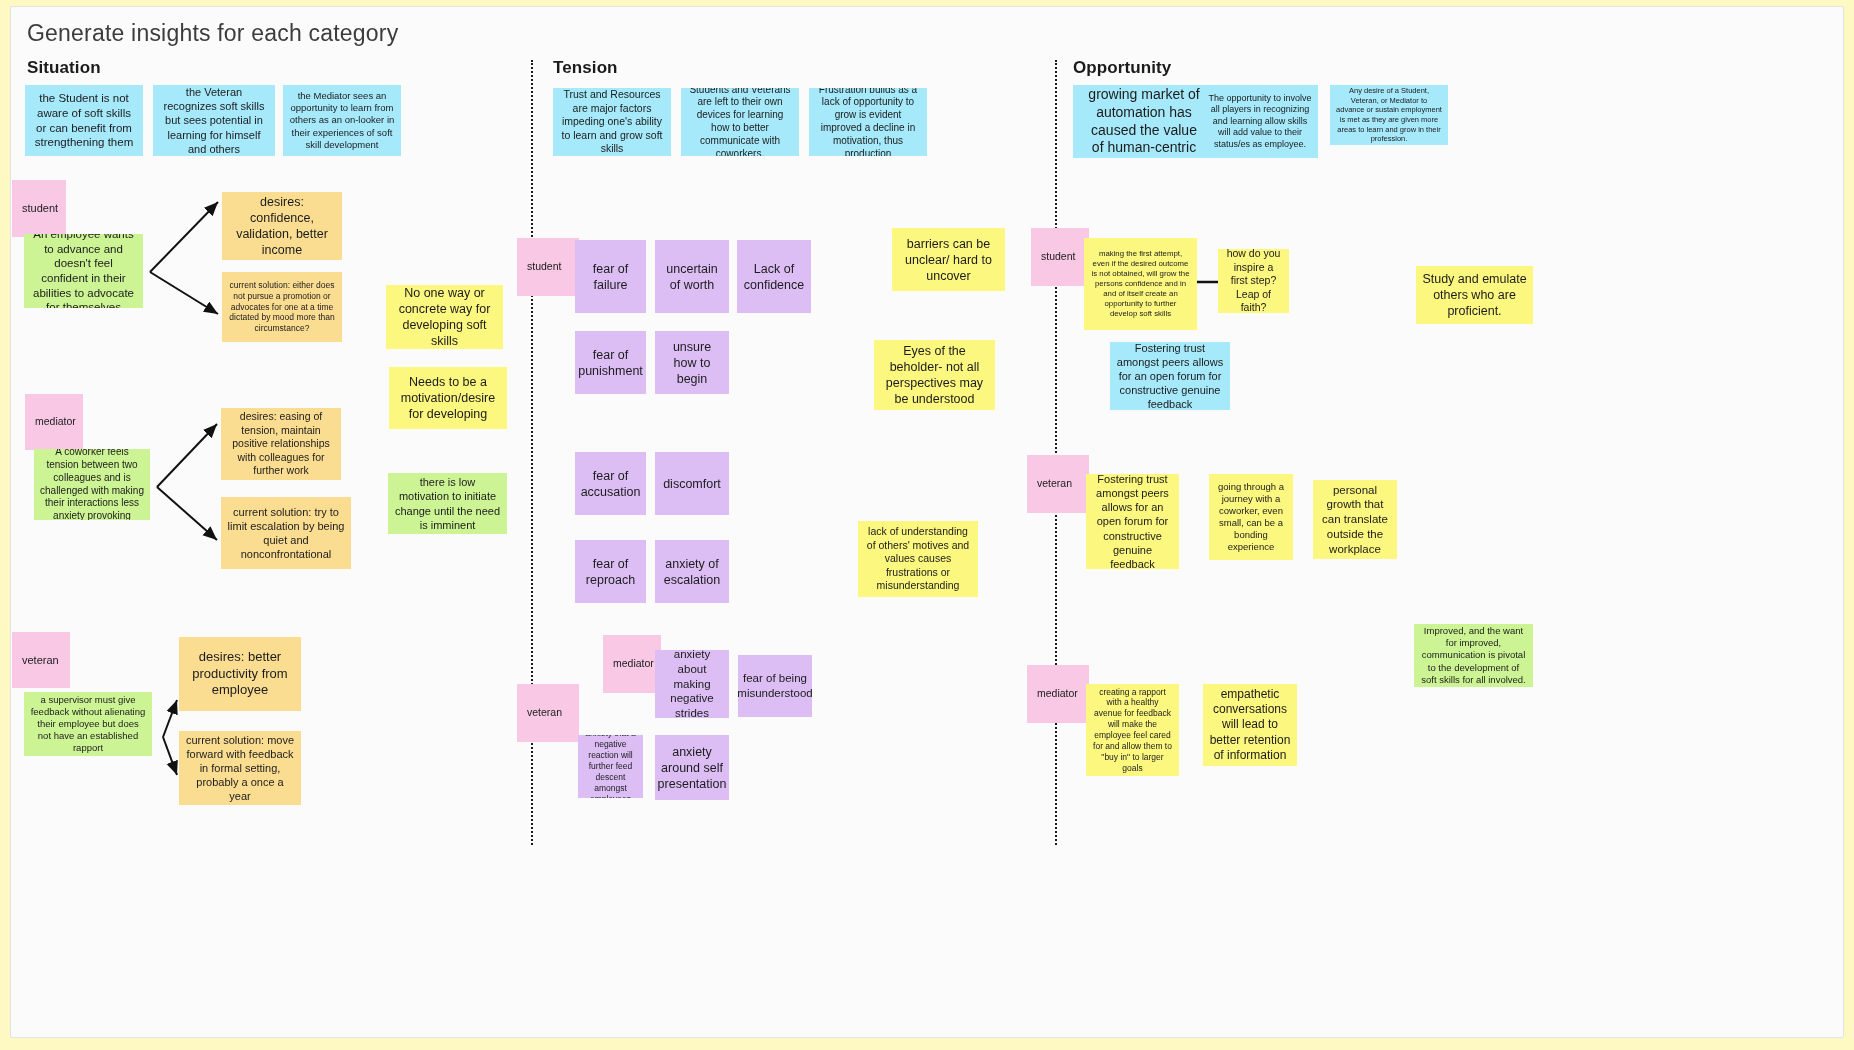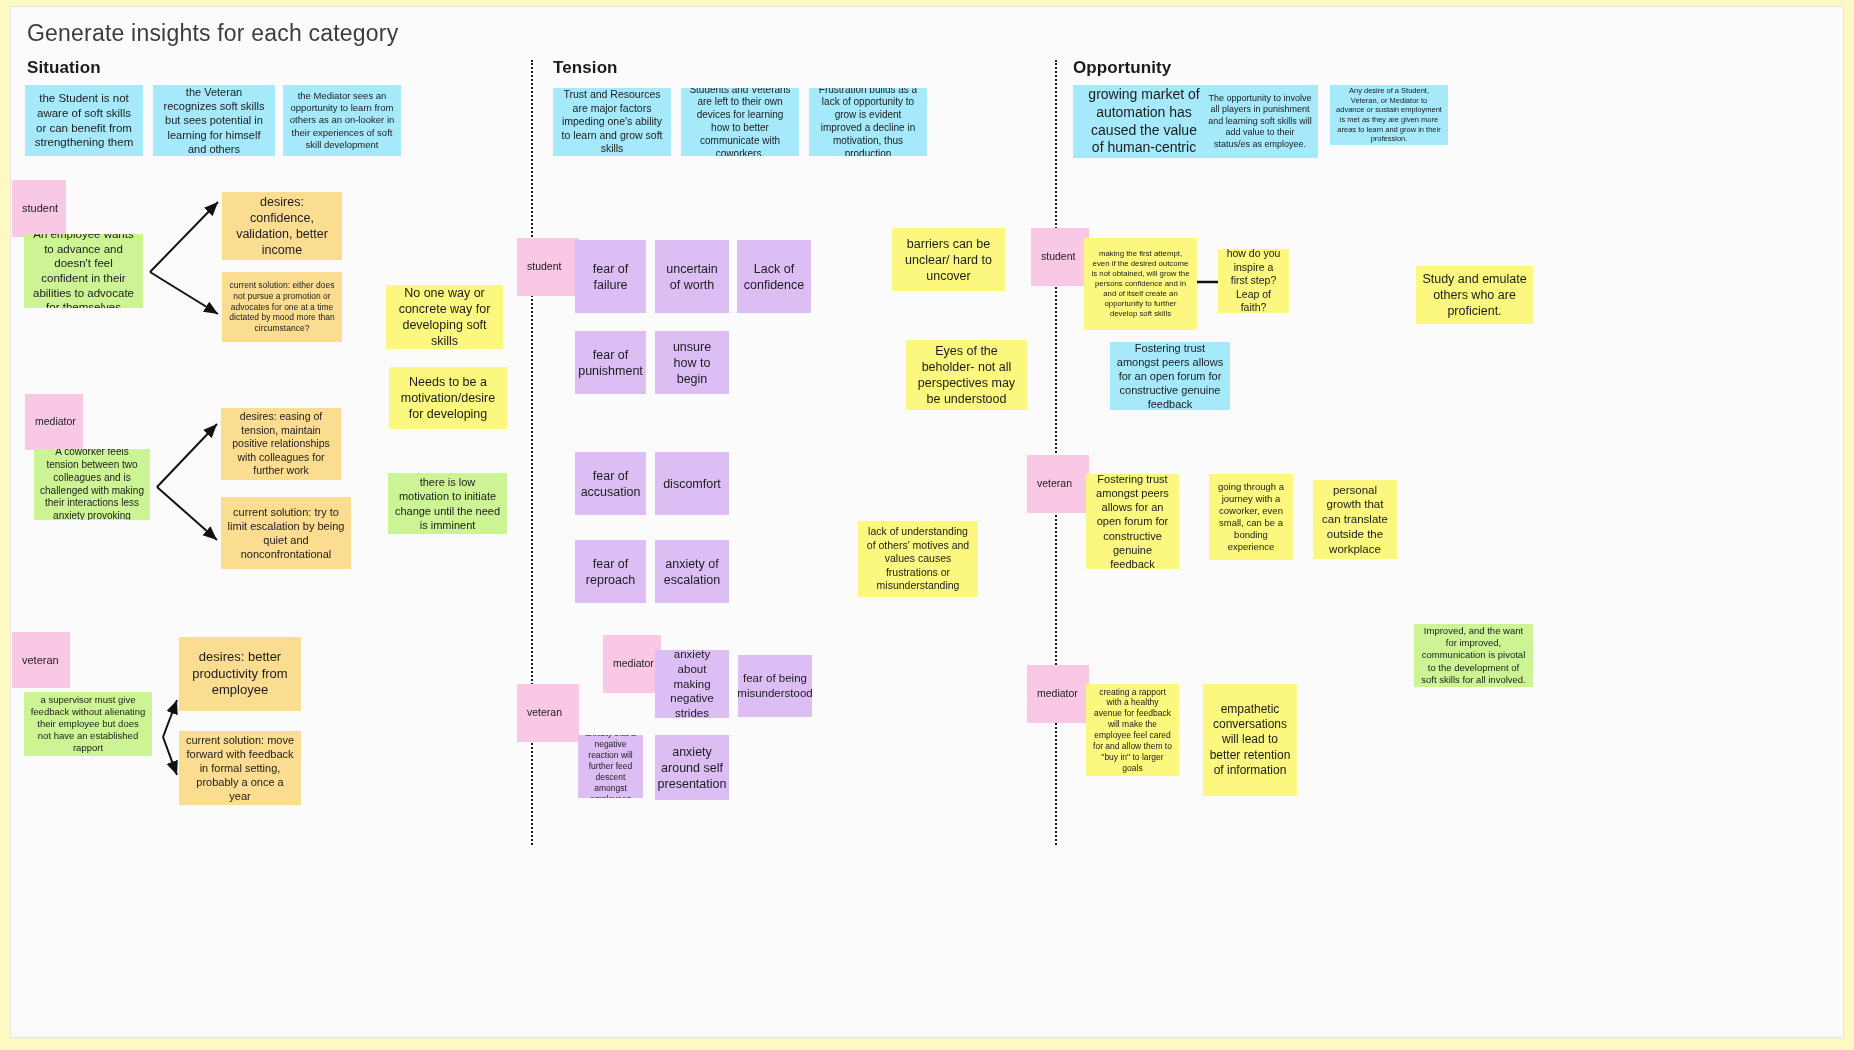--- a/index.html
+++ b/index.html
@@ -131,21 +131,21 @@
       <div class="note blue" style="left: 681px; top: 88px; width: 118px; height: 68px; font-size: 10px;">
         <span>Students and Veterans are left to their own devices for learning how to better communicate with coworkers.</span>
       </div>
       <div class="note blue" style="left: 809px; top: 88px; width: 118px; height: 68px; font-size: 10px;">
         <span>Frustration builds as a lack of opportunity to grow is evident improved a decline in motivation, thus production</span>
       </div>
       <div class="note blue" style="left: 1073px; top: 85px; width: 136px; height: 73px; font-size: 14px; padding-left: 12px;">
         <span>Several studies show that a growing market of automation has caused the value of human-centric abilities like soft skills to grow.</span>
       </div>
       <div class="note blue" style="left: 1202px; top: 85px; width: 116px; height: 73px; font-size: 9px;">
-        <span>The opportunity to involve all players in punishment and learning soft skills will add value to their status/es as employee.</span>
+        <span>The opportunity to involve all players in recognizing and learning allow skills will add value to their status/es as employee.</span>
       </div>
       <div class="note blue" style="left: 1330px; top: 85px; width: 118px; height: 60px; font-size: 7.5px;">
         <span>Any desire of a Student, Veteran, or Mediator to advance or sustain employment is met as they are given more areas to learn and grow in their profession.</span>
       </div>
       <div class="note pink pink-label" style="left: 12px; top: 180px; width: 54px; height: 57px; font-size: 11px;">
         <span>student</span>
       </div>
       <div class="note green" style="left: 24px; top: 234px; width: 119px; height: 74px; font-size: 11.5px;">
         <span>An employee wants to advance and doesn't feel confident in their abilities to advocate for themselves</span>
       </div>
@@ -232,21 +232,21 @@
       </div>
       <div class="note purple" style="left: 578px; top: 735px; width: 65px; height: 63px; font-size: 8.5px;">
         <span>anxiety that a negative reaction will further feed descent amongst employees</span>
       </div>
       <div class="note purple" style="left: 655px; top: 735px; width: 74px; height: 65px; font-size: 12.5px;">
         <span>anxiety around self presentation</span>
       </div>
       <div class="note yellow" style="left: 892px; top: 228px; width: 113px; height: 63px; font-size: 12.5px;">
         <span>barriers can be unclear/ hard to uncover</span>
       </div>
-      <div class="note yellow" style="left: 874px; top: 340px; width: 121px; height: 70px; font-size: 12.5px; margin-left: 32px;">
+      <div class="note yellow" style="left: 874px; top: 340px; width: 121px; height: 70px; font-size: 12.5px;">
         <span>Eyes of the beholder- not all perspectives may be understood</span>
       </div>
       <div class="note yellow" style="left: 858px; top: 521px; width: 120px; height: 76px; font-size: 10.5px;">
         <span>lack of understanding of others' motives and values causes frustrations or misunderstanding</span>
       </div>
       <div class="note pink pink-label" style="left: 1031px; top: 228px; width: 58px; height: 58px; font-size: 10.5px;">
         <span>student</span>
       </div>
       <div class="note yellow" style="left: 1084px; top: 238px; width: 113px; height: 92px; font-size: 7.8px;">
         <span>making the first attempt, even if the desired outcome is not obtained, will grow the persons confidence and in and of itself create an opportunity to further develop soft skills</span>
@@ -274,17 +274,17 @@
       </div>
       <div class="note green" style="left: 1414px; top: 624px; width: 119px; height: 63px; font-size: 9.5px;">
         <span>Improved, and the want for improved, communication is pivotal to the development of soft skills for all involved.</span>
       </div>
       <div class="note pink pink-label" style="left: 1027px; top: 665px; width: 62px; height: 58px; font-size: 10.5px;">
         <span>mediator</span>
       </div>
       <div class="note yellow" style="left: 1086px; top: 684px; width: 93px; height: 92px; font-size: 8.5px;">
         <span>creating a rapport with a healthy avenue for feedback will make the employee feel cared for and allow them to "buy in" to larger goals</span>
       </div>
-      <div class="note yellow" style="left: 1203px; top: 684px; width: 94px; height: 112px; font-size: 12px; justify-content: flex-end;">
+      <div class="note yellow" style="left: 1203px; top: 684px; width: 94px; height: 82px; font-size: 12px; justify-content: flex-end;">
         <span>empathetic conversations will lead to better retention of information</span>
       </div>
     </div>
 </div>
 
 </body></html>

